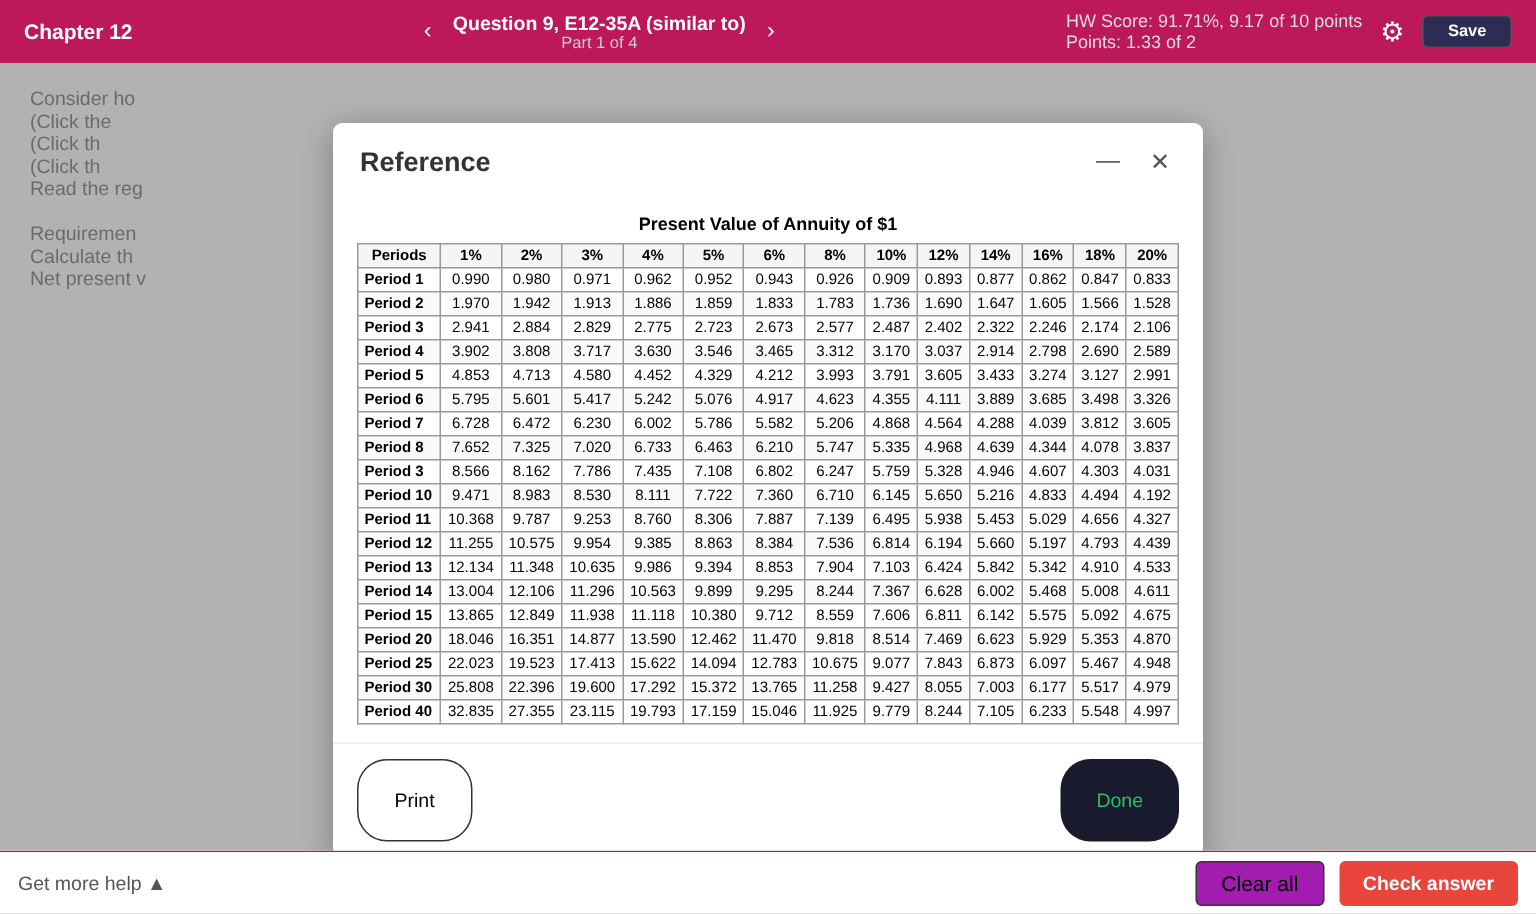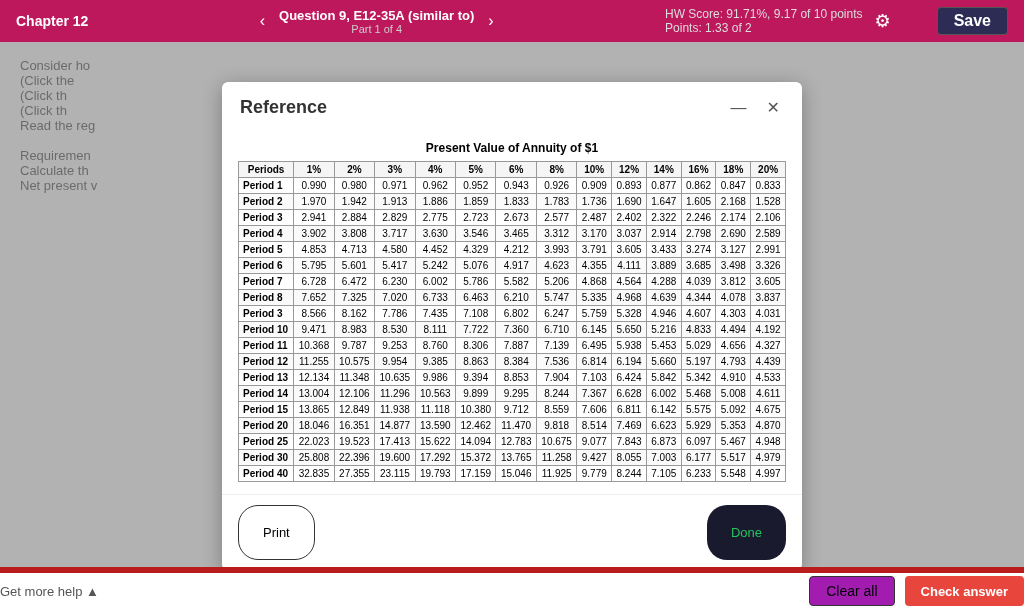--- a/index.html
+++ b/index.html
@@ -16,21 +16,21 @@
       height: 42px;
     }
     .header-left { font-size: 14px; font-weight: bold; color: white; }
     .header-center { display: flex; align-items: center; gap: 8px; font-size: 13px; color: white; text-align: center; }
     .header-center .nav-btn { background: none; border: none; color: white; font-size: 16px; cursor: pointer; padding: 2px 6px; }
     .header-center .q-title { font-weight: bold; font-size: 13px; }
     .header-center .q-sub { font-size: 11px; color: #ccc; }
     .header-right { display: flex; align-items: center; gap: 12px; font-size: 12px; color: #ddd; }
     .header-right .score-text { font-size: 12px; }
     .gear-btn { background: none; border: none; color: white; font-size: 18px; cursor: pointer; }
-    .save-btn { background: #2c2c54; border: 1px solid #555; color: white; padding: 4px 16px; border-radius: 4px; font-size: 16px; font-weight: bold; cursor: pointer; margin-left: 34px; }
+    .save-btn { background: #2c2c54; border: 1px solid #555; color: white; padding: 4px 16px; border-radius: 4px; font-size: 11px; font-weight: bold; cursor: pointer; }
 
     
     .main-content {
       background: white;
       height: calc(609px - 42px - 42px);
       position: relative;
       overflow: hidden;
     }
 
     
@@ -139,26 +139,26 @@
       border-radius: 20px;
       color: #22c55e;
       padding: 20px 24px;
       font-size: 13px;
       cursor: pointer;
     }
 
     
     .footer-bar {
       background: white;
-      border-top: 6px solid #b91c1c;
+      border-top: 1px solid #b91c1c;
       height: 42px;
       display: flex;
       align-items: center;
       justify-content: space-between;
-      padding: 0 0;
+      padding: 0 12px;
     }
     .footer-left { font-size: 13px; color: #555; }
     .footer-right { display: flex; gap: 10px; }
     .clear-all-btn {
       background: #a21caf;
       border: 1px solid #333;
       border-radius: 4px;
       padding: 6px 16px;
       font-size: 14px;
       cursor: pointer;
@@ -265,21 +265,21 @@
                 <td>1.942</td>
                 <td>1.913</td>
                 <td>1.886</td>
                 <td>1.859</td>
                 <td>1.833</td>
                 <td>1.783</td>
                 <td>1.736</td>
                 <td>1.690</td>
                 <td>1.647</td>
                 <td>1.605</td>
-                <td>2.168</td>
+                <td>1.566</td>
                 <td>1.528</td>
               </tr>
               <tr>
                 <td>Period 3</td>
                 <td>2.941</td>
                 <td>2.884</td>
                 <td>2.829</td>
                 <td>2.775</td>
                 <td>2.723</td>
                 <td>2.673</td>

